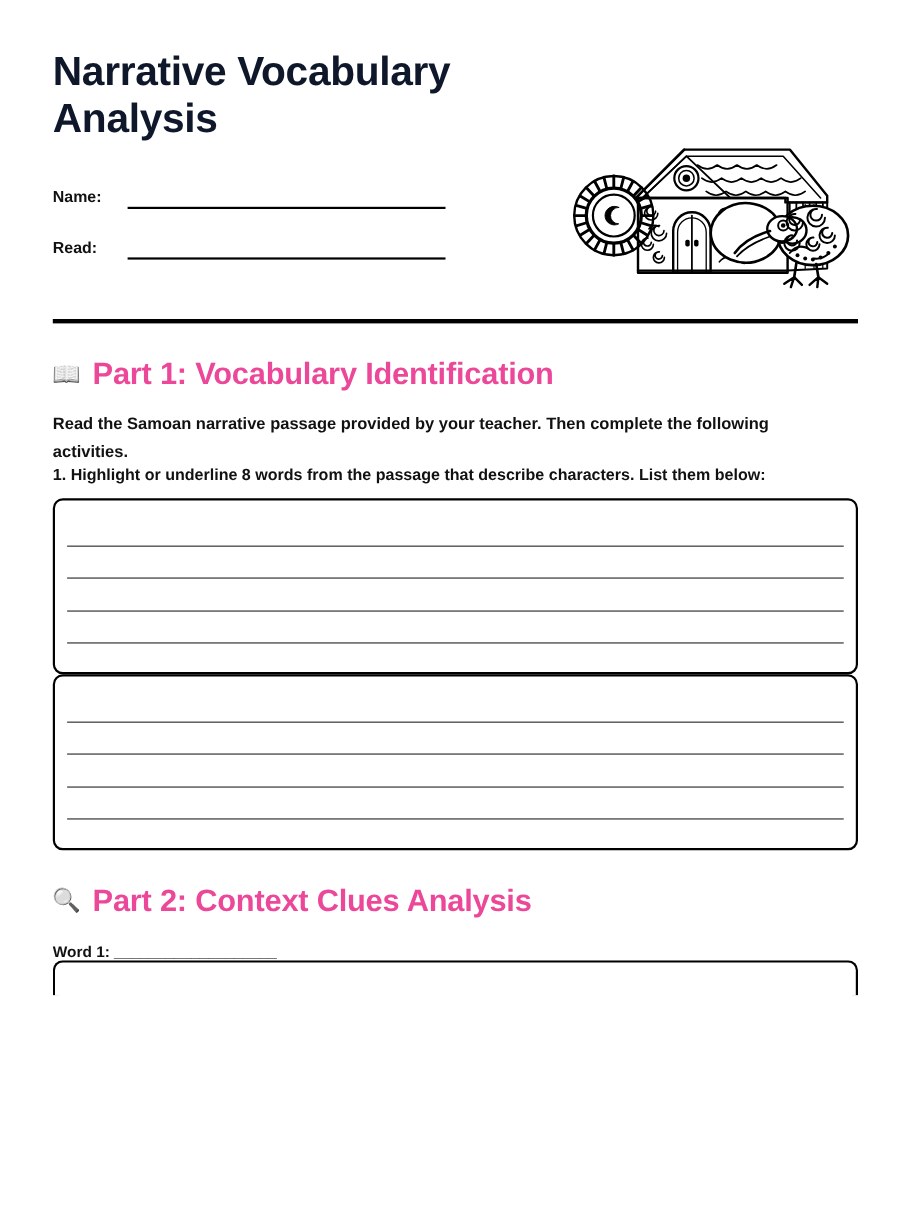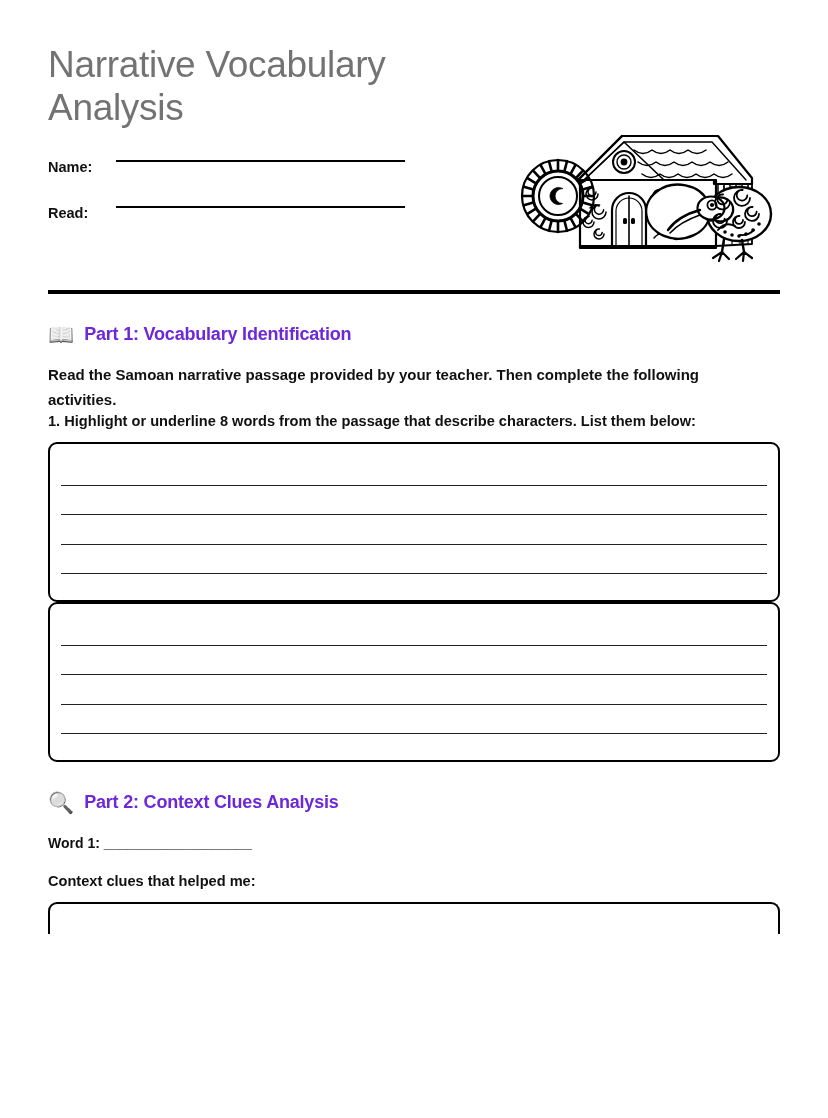--- a/index.html
+++ b/index.html
@@ -27,35 +27,35 @@
 
   
   .header-area {
     position: relative;
     padding-top: 44px;
     height: 290px;
   }
 
   .doc-title {
     font-size: 37px;
-    font-weight: normal;
+    font-weight: bold;
     line-height: 1.16;
-    color: #737373;
+    color: #0f172a;
     letter-spacing: -0.3px;
     width: 430px;
     white-space: pre-line;
   }
 
   .meta-block {
     margin-top: 30px;
   }
 
   .meta-row {
     display: flex;
-    align-items: flex-start;
+    align-items: flex-end;
     height: 30px;
     margin-bottom: 16px;
   }
 
   .meta-label {
     font-size: 14.5px;
     font-weight: bold;
     color: #111;
     width: 68px;
     line-height: 1;
@@ -96,23 +96,23 @@
   }
 
   .section-emoji {
     font-size: 21px;
     line-height: 1;
     filter: grayscale(1);
     color: #555;
   }
 
   .section-title {
-    font-size: 18px;
-    font-weight: bold;
-    color: #6d28d9;
+    font-size: 28px;
+    font-weight: bold;
+    color: #ec4899;
     letter-spacing: -0.2px;
   }
 
   .instruction {
     font-size: 15px;
     font-weight: bold;
     line-height: 1.65;
     color: #111;
     margin-top: 18px;
     max-width: 690px;
@@ -360,17 +360,16 @@
   </div>
 
   <div class="section-heading">
     <span class="section-emoji">🔍</span>
     <span class="section-title">Part 2: Context Clues Analysis</span>
   </div>
 
 
   <div class="word-line">Word 1: ___________________</div>
 
-  <div class="sub-label">Context clues that helped me:</div>
 
   <div class="answer-box-partial"></div>
 
 </div>
 
 </body></html>

